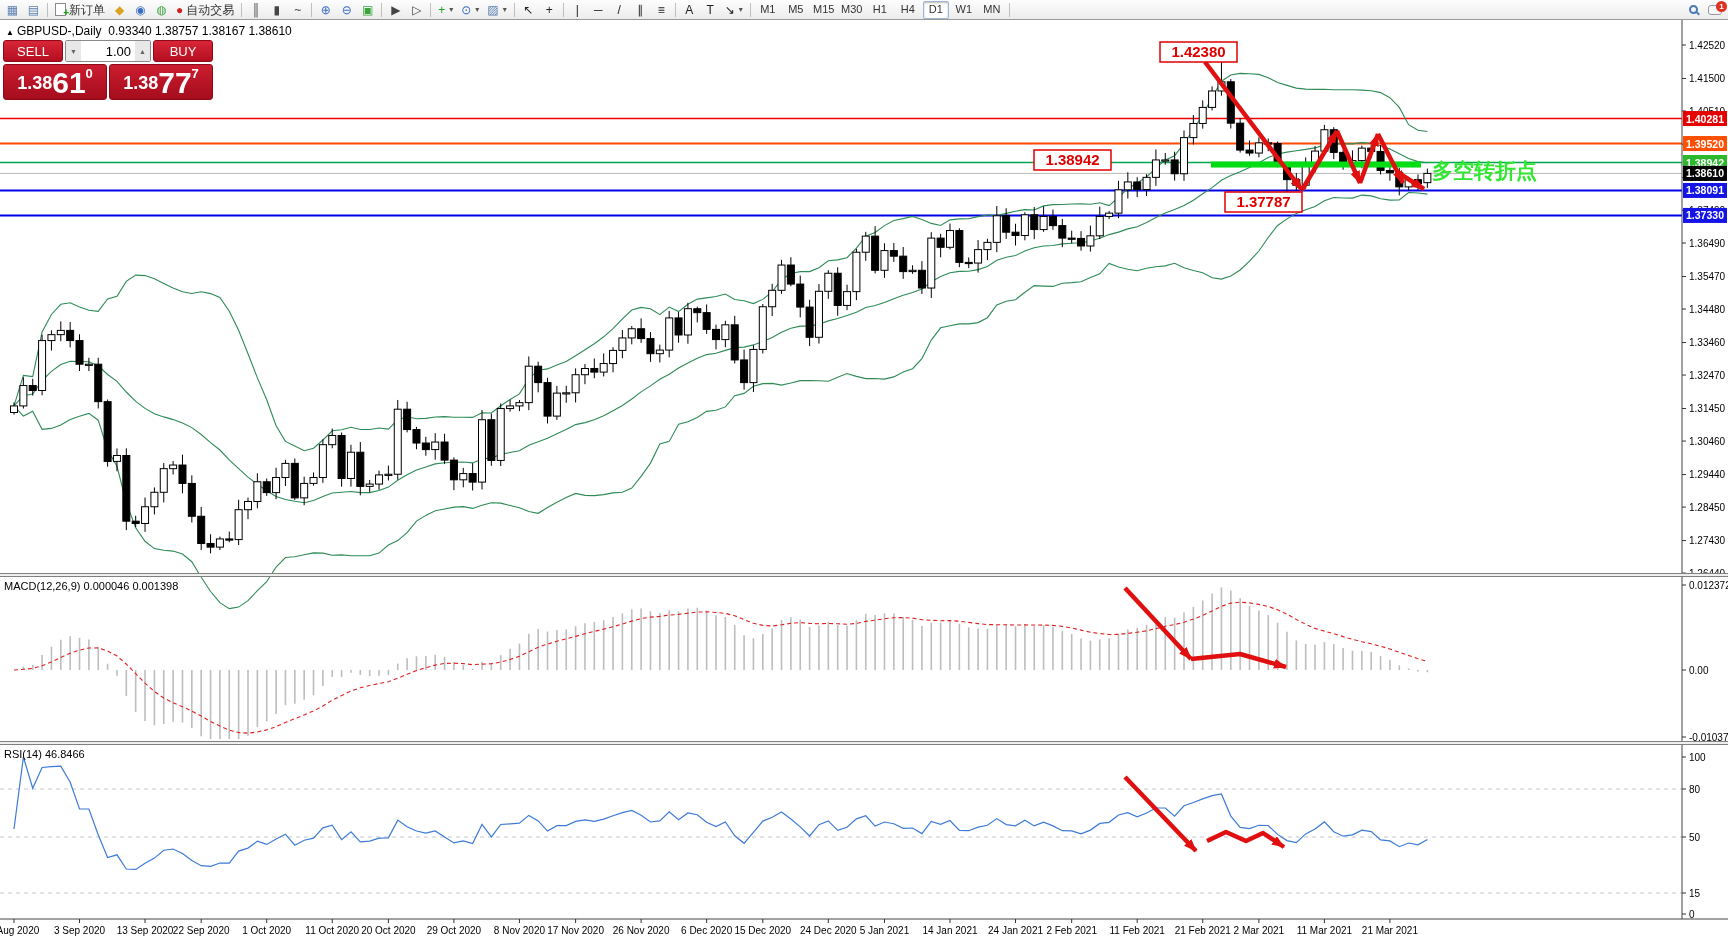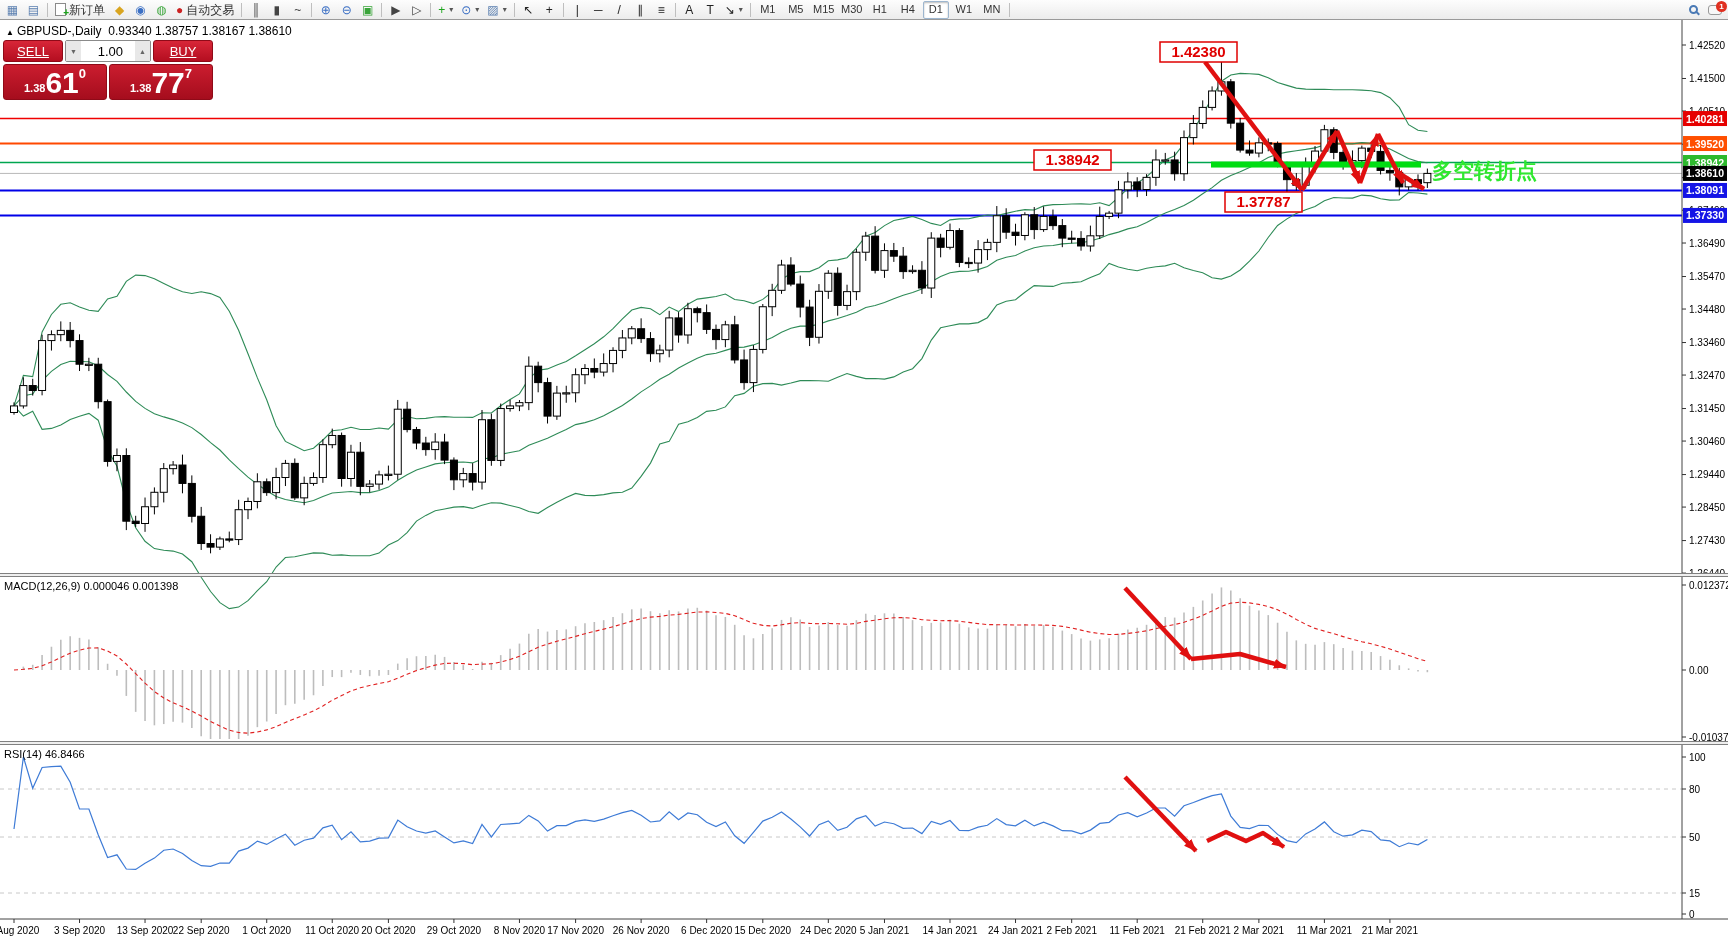--- a/index.html
+++ b/index.html
@@ -38,31 +38,31 @@
   #plot { position:absolute; left:0; top:0; }
   #symbol-title { position:absolute; left:6px; top:4px; font-size:12px; color:#000; z-index:5; }
   #symbol-title .winmark { font-size:8px; margin-right:3px; }
 
   
   #trade-panel { position:absolute; left:3px; top:20px; width:210px; z-index:10;
     display:flex; flex-direction:column; gap:2px; }
   .tp-row { display:flex; gap:2px; }
   .tp-btn { height:22px; background:linear-gradient(#d82638,#b40e20); color:#fff;
     font-size:13px; display:flex; align-items:center; justify-content:center;
-    border-radius:3px; border:1px solid #8f0a18; width:60px;text-decoration:underline; }
+    border-radius:3px; border:1px solid #8f0a18; width:60px; }
   .tp-vol { flex:1; height:22px; background:#fff; border:1px solid #8a8a8a; border-radius:2px;
     display:flex; align-items:center; }
   .tp-spin { width:15px; height:100%; background:#e8e8e8; color:#666; font-size:7px;
     display:flex; align-items:center; justify-content:center; }
   .tp-vol input { flex:1; border:none; outline:none; text-align:right; font-size:13px;
-    padding-right:12px; width:40px; font-family:"Liberation Sans",sans-serif;}
+    padding-right:4px; width:40px; font-family:"Liberation Sans",sans-serif;}
   .tp-price { flex:1; height:36px; background:linear-gradient(#cb1d2f,#a50d1d);
     border:1px solid #8f0a18; border-radius:3px; color:#fff; display:flex;
     align-items:flex-end; justify-content:center; padding-bottom:2px; }
-  .tp-price .small { font-size:11px; font-weight:bold; margin-bottom:3px; }
+  .tp-price .small { font-size:18px; font-weight:bold; margin-bottom:3px; }
   .tp-price .big { font-size:30px; font-weight:bold; line-height:28px; }
   .tp-price .sup { font-size:13px; font-weight:bold; align-self:flex-start; margin-top:1px; }
 </style>
 </head>
 <body>
 
 <div id="app">
   <div id="toolbar">
       <div class="tbtn">
         <span class="glyph" style="color: rgb(90, 127, 176);">▦</span>

